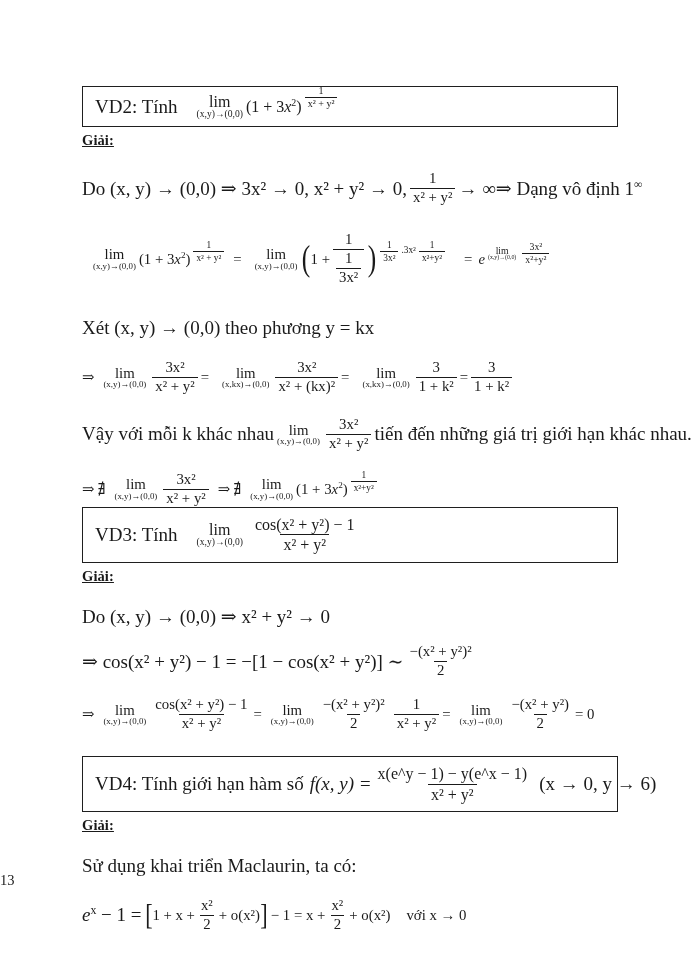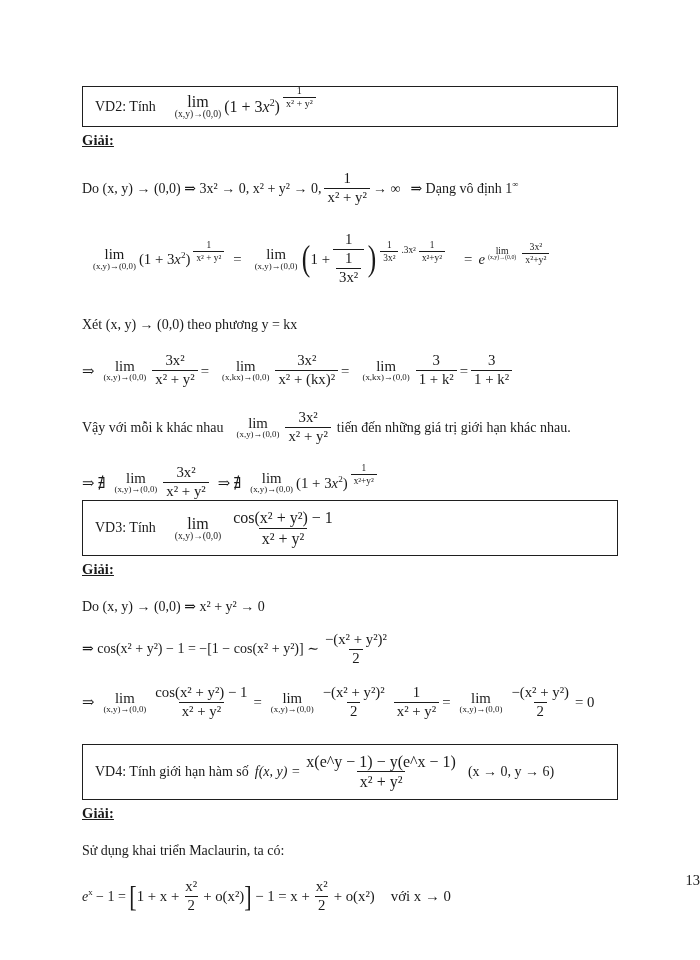--- a/index.html
+++ b/index.html
@@ -51,21 +51,21 @@
   }
 
   .line {
     font-size: 14.8px;
     line-height: 1.25;
     display: flex;
     align-items: center;
     flex-wrap: nowrap;
     white-space: nowrap;
   }
-  .txt { font-size: 14px; }
+  .txt { font-size: 19px; }
   .mi { font-style: italic; }
   .sp3 { display:inline-block; width:3px; }
   .sp6 { display:inline-block; width:6px; }
   .sp10 { display:inline-block; width:10px; }
   .sp16 { display:inline-block; width:16px; }
 
   
   .math {
     font-family: "Liberation Serif", "DejaVu Serif", serif;
     display: inline-flex;
@@ -130,21 +130,21 @@
     font-size: 0.66em;
     position: relative;
     top: -0.55em;
   }
 
   .pagenum {
     position: absolute;
     left: 0;
     top: 872px;
     width: 700px;
-    text-align: right;
+    text-align: left;
     font-size: 14.5px;
   }
 </style>
 </head>
 <body>
 
 <div class="page">
   <div class="content">
 
     <div class="vd-box">

